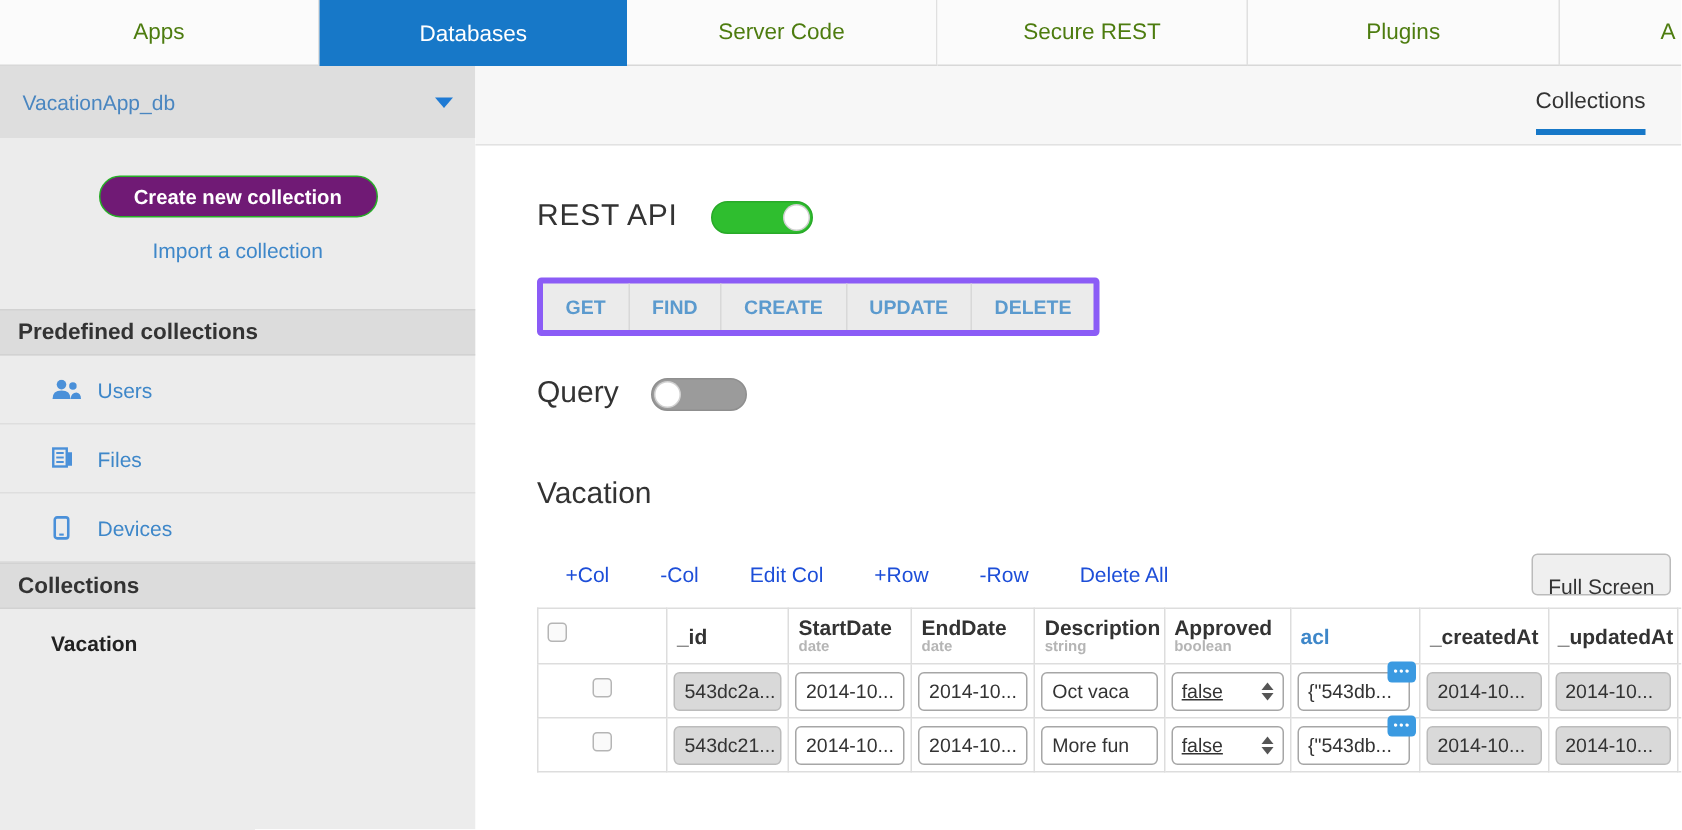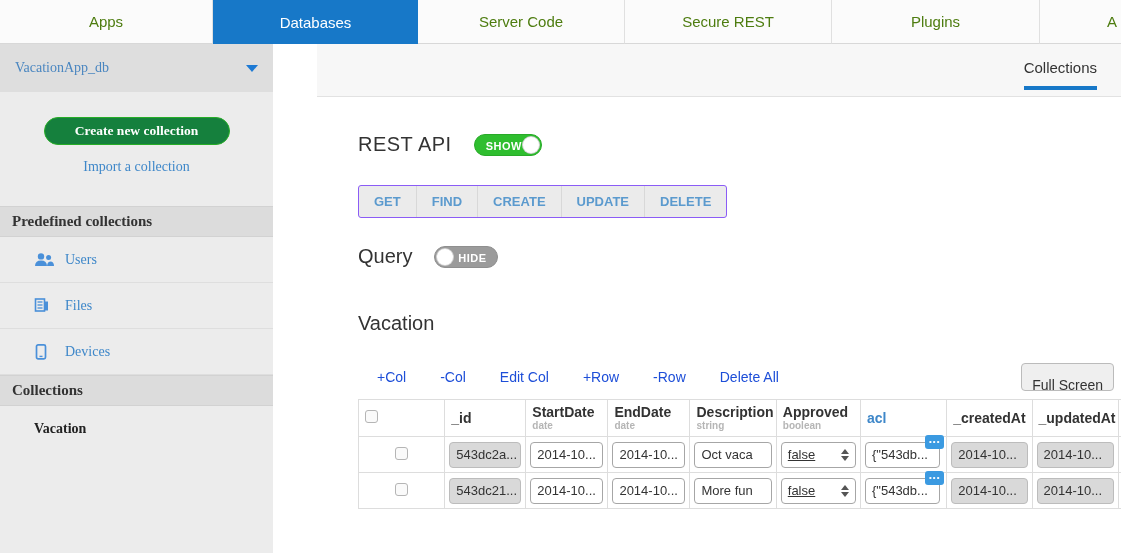--- a/index.html
+++ b/index.html
@@ -8,27 +8,27 @@
   .screen { position:relative; width:1121px; height:553px; overflow:hidden; background:#fff; }
 
   
   .tabbar { display:flex; height:44px; background:#fbfbfb; }
   .tab { display:flex; align-items:center; justify-content:center; font-size:15px; color:#4d7c0f;
          border-right:1px solid #e0e0e0; border-bottom:1px solid #d8d8d8; cursor:pointer; background:#fbfbfb; }
   .tab.active { background:#1778c8; color:#fff; font-weight:normal; border-bottom:none; border-right:none; }
   .tab.partial { justify-content:flex-end; padding-right:4px; border-right:none; }
 
   
-  .sidebar { position:absolute; left:0; top:44px; width:273px; bottom:0; background:#ececec;font-family:Liberation Serif, serif; }
+  .sidebar { position:absolute; left:0; top:44px; width:317px; bottom:0; background:#ececec; }
   .db-header { height:48px; background:#dedede; display:flex; align-items:center; padding:0 15px;
                color:#4a86c0; font-size:14px; cursor:pointer; }
   .db-caret { margin-left:auto; width:0; height:0; border-left:6px solid transparent;
               border-right:6px solid transparent; border-top:7px solid #1e7ad4; }
   .create-btn { display:block; margin:25px auto 0; width:186px; height:28px; border-radius:14px;
-                background:#15803d; border:1px solid #27ad27; color:#fff; font-weight:bold;
+                background:#701a75; border:1px solid #27ad27; color:#fff; font-weight:bold;
                 font-size:13.5px; font-family:inherit; cursor:pointer; }
   .import-link { display:block; text-align:center; margin-top:14px; color:#3e87c9; font-size:14px;
                  text-decoration:none; cursor:pointer; }
   .side-section { margin-top:31px; height:31px; background:#dcdcdc; border-top:1px solid #d2d2d2;
                   border-bottom:1px solid #d2d2d2; display:flex; align-items:center; padding-left:12px;
                   font-size:15px; font-weight:bold; color:#333; }
   .side-section.tight { margin-top:0; }
   .side-item { height:46px; display:flex; align-items:center; padding-left:34px;
                border-bottom:1px solid #dedede; color:#3e87c9; font-size:14px; cursor:pointer; }
   .side-item .icn { width:20px; height:16px; margin-right:11px; display:flex; align-items:center; }
@@ -43,31 +43,31 @@
 
   .section-row { display:flex; align-items:center; }
   .h-title { font-size:20px; color:#333; font-weight:normal; }
   .rest-row { margin-top:36px; }
   .rest-row .h-title { letter-spacing:0.5px; }
 
   
   .toggle { position:relative; height:22px; border-radius:11px; margin-left:22px; cursor:pointer; }
   .toggle .knob { position:absolute; top:1px; width:18px; height:18px; border-radius:50%;
                   background:#fff; border:1px solid rgba(0,0,0,0.18); }
-  .toggle .tlabel { position:absolute; top:0; line-height:22px; color:#fff; font-size:11px;
+  .toggle .tlabel { position:absolute; top:16px; line-height:22px; color:#fff; font-size:11px;
                     font-weight:bold; letter-spacing:0.5px; }
   .toggle.on { width:68px; background:#2fbe2f; border:1px solid #29aa29; }
   .toggle.on .knob { right:1px; }
   .toggle.on .tlabel { left:11px; }
   .toggle.off { width:64px; background:#9b9b9b; border:1px solid #8f8f8f; }
   .toggle.off .knob { left:1px; }
   .toggle.off .tlabel { right:11px; }
 
   
-  .methods { display:inline-flex; margin-top:29px; background:#ebebeb; border:1px solid #8b5cf6;
+  .methods { display:inline-flex; margin-top:29px; background:#ebebeb; border:4px solid #8b5cf6;
              border-radius:3px; }
   .method { padding:8px 15px; font-size:13px; font-weight:bold; color:#5b9ace;
             border-right:1px solid #d8d8d8; cursor:pointer; }
   .method:last-child { border-right:none; }
 
   .query-row { margin-top:27px; }
   .coll-title { margin-top:44px; font-size:20px; color:#333; font-weight:normal; }
 
   
   .actions { display:inline-flex; margin-top:16px; }

